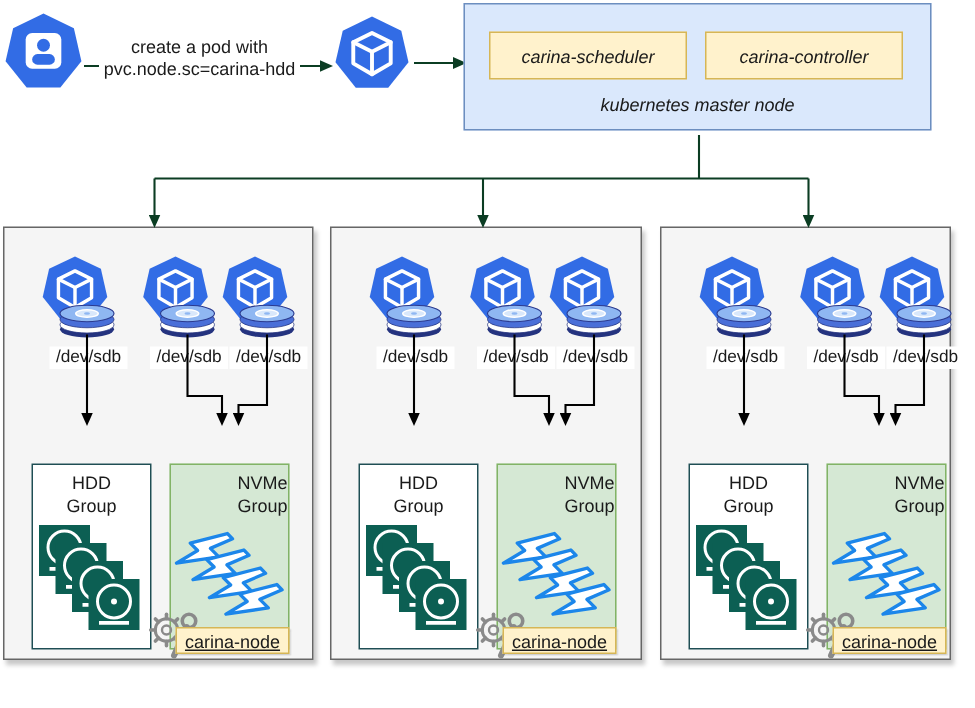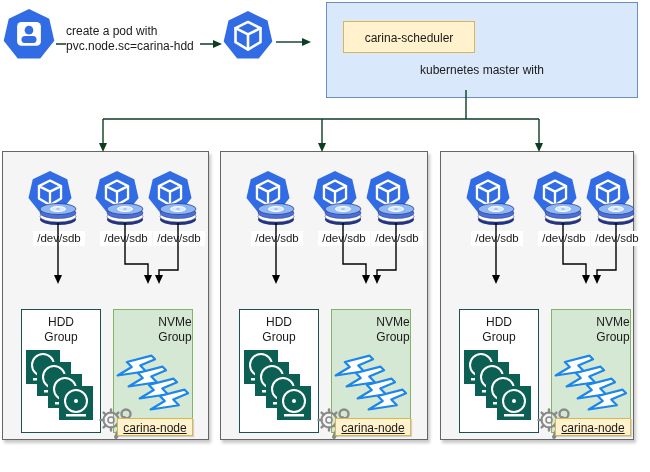--- a/index.html
+++ b/index.html
@@ -5,26 +5,26 @@
   html,body{margin:0;padding:0;background:#fff;}
   body{font-family:"Liberation Sans", sans-serif;color:#1a1a1a;}
   #canvas{position:relative;width:650px;height:472px;background:#fff;overflow:hidden;}
 
   .overlay{position:absolute;left:0;top:0;width:650px;height:472px;pointer-events:none;}
   #overlay-bottom{z-index:0;}
   #overlay-top{z-index:3;}
 
   
   .flow-label{position:absolute;left:66px;top:24px;width:134px;z-index:2;
-    background:#fff;font-size:12px;line-height:15px;}
+    background:#fff;text-align:center;font-size:12px;line-height:15px;}
   .icon-abs{position:absolute;}
 
   
-  .master-box{position:absolute;left:326px;top:2px;width:312px;height:96px;z-index:1;
-    background:var(--master-fill,#dae8fc);border:1px solid var(--master-stroke,#6c8ebf);box-sizing:border-box;}
+  .master-box{position:absolute;left:309px;top:2px;width:312px;height:85px;z-index:1;
+    background:var(--master-fill,#dae8fc);border:1px solid var(--master-stroke,#6c8ebf);box-sizing:border-box;font-style:italic;}
   .component-box{position:absolute;top:18px;width:132px;height:32px;line-height:32px;text-align:center;
     font-size:12px;background:var(--label-fill,#fff2cc);border:1px solid var(--label-stroke,#d6b656);box-sizing:border-box;}
   .master-title{position:absolute;left:0;top:60px;width:100%;text-align:center;font-size:12px;}
 
   
   .node{position:absolute;top:151px;height:289px;z-index:1;background:var(--node-fill,#f5f5f5);
     border:1px solid var(--node-stroke,#666);box-sizing:border-box;box-shadow:2px 3px 3px rgba(0,0,0,0.22);}
   .pod-unit{position:absolute;top:18px;width:52px;height:56px;}
   .pod-unit .disk-svg{position:absolute;left:12px;top:32px;}
   .dev-label{position:absolute;top:79px;width:52px;background:#fff;text-align:center;
@@ -118,21 +118,22 @@
     <div>create a pod with</div>
     <div>pvc.node.sc=carina-hdd</div>
   </div>
 
   <svg class="icon-abs" style="left:222px;top:10px;z-index:1" width="52" height="52" viewBox="0 0 100 100">
       <use href="#sym-pod"></use>
     </svg>
 
   <div class="master-box">
     <div class="component-box" style="left:16px">carina-scheduler</div>
-    <div class="master-title">kubernetes master with</div>
+    <div class="component-box" style="left:160px">carina-controller</div>
+    <div class="master-title">kubernetes master node</div>
   </div>
 
   <div class="node" style="left:2px;width:207px">
     <div class="pod-unit" style="left:24px">
       <svg width="46" height="46" viewBox="0 0 100 100">
           <use href="#sym-pod"></use>
         </svg>
       <svg class="disk-svg" width="38" height="24" viewBox="0 0 76 48">
           <use href="#sym-disk"></use>
         </svg>

